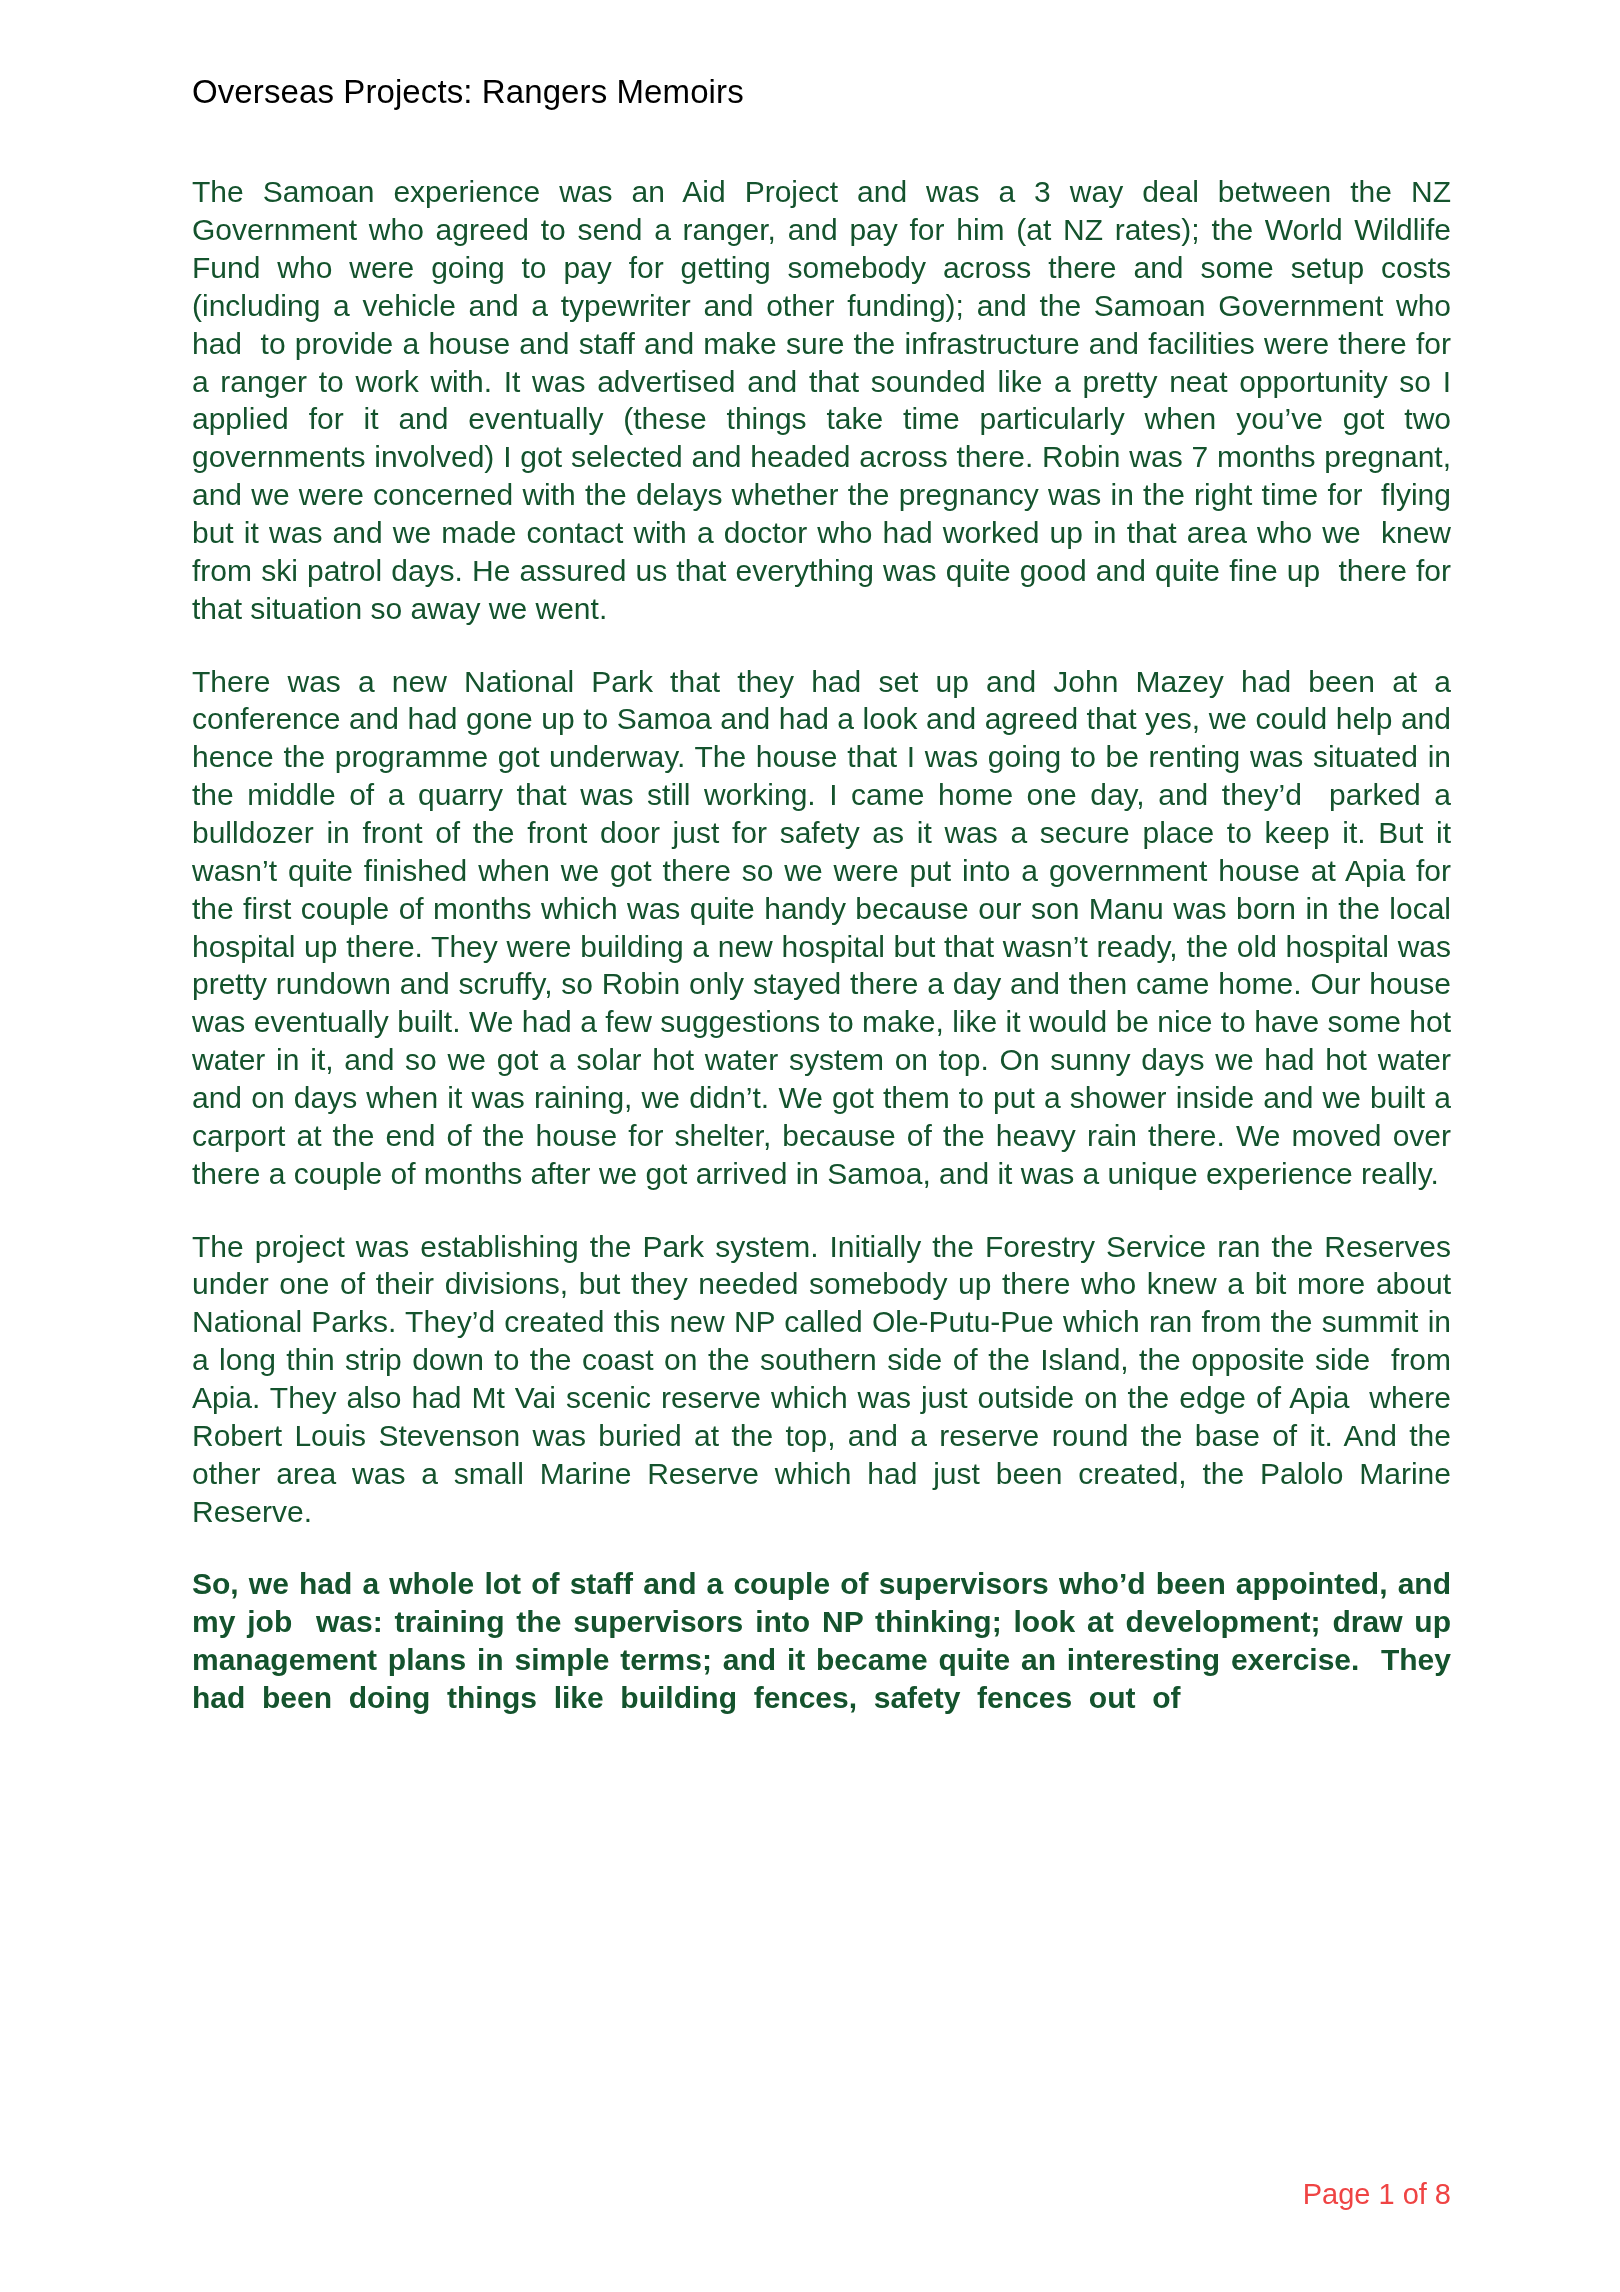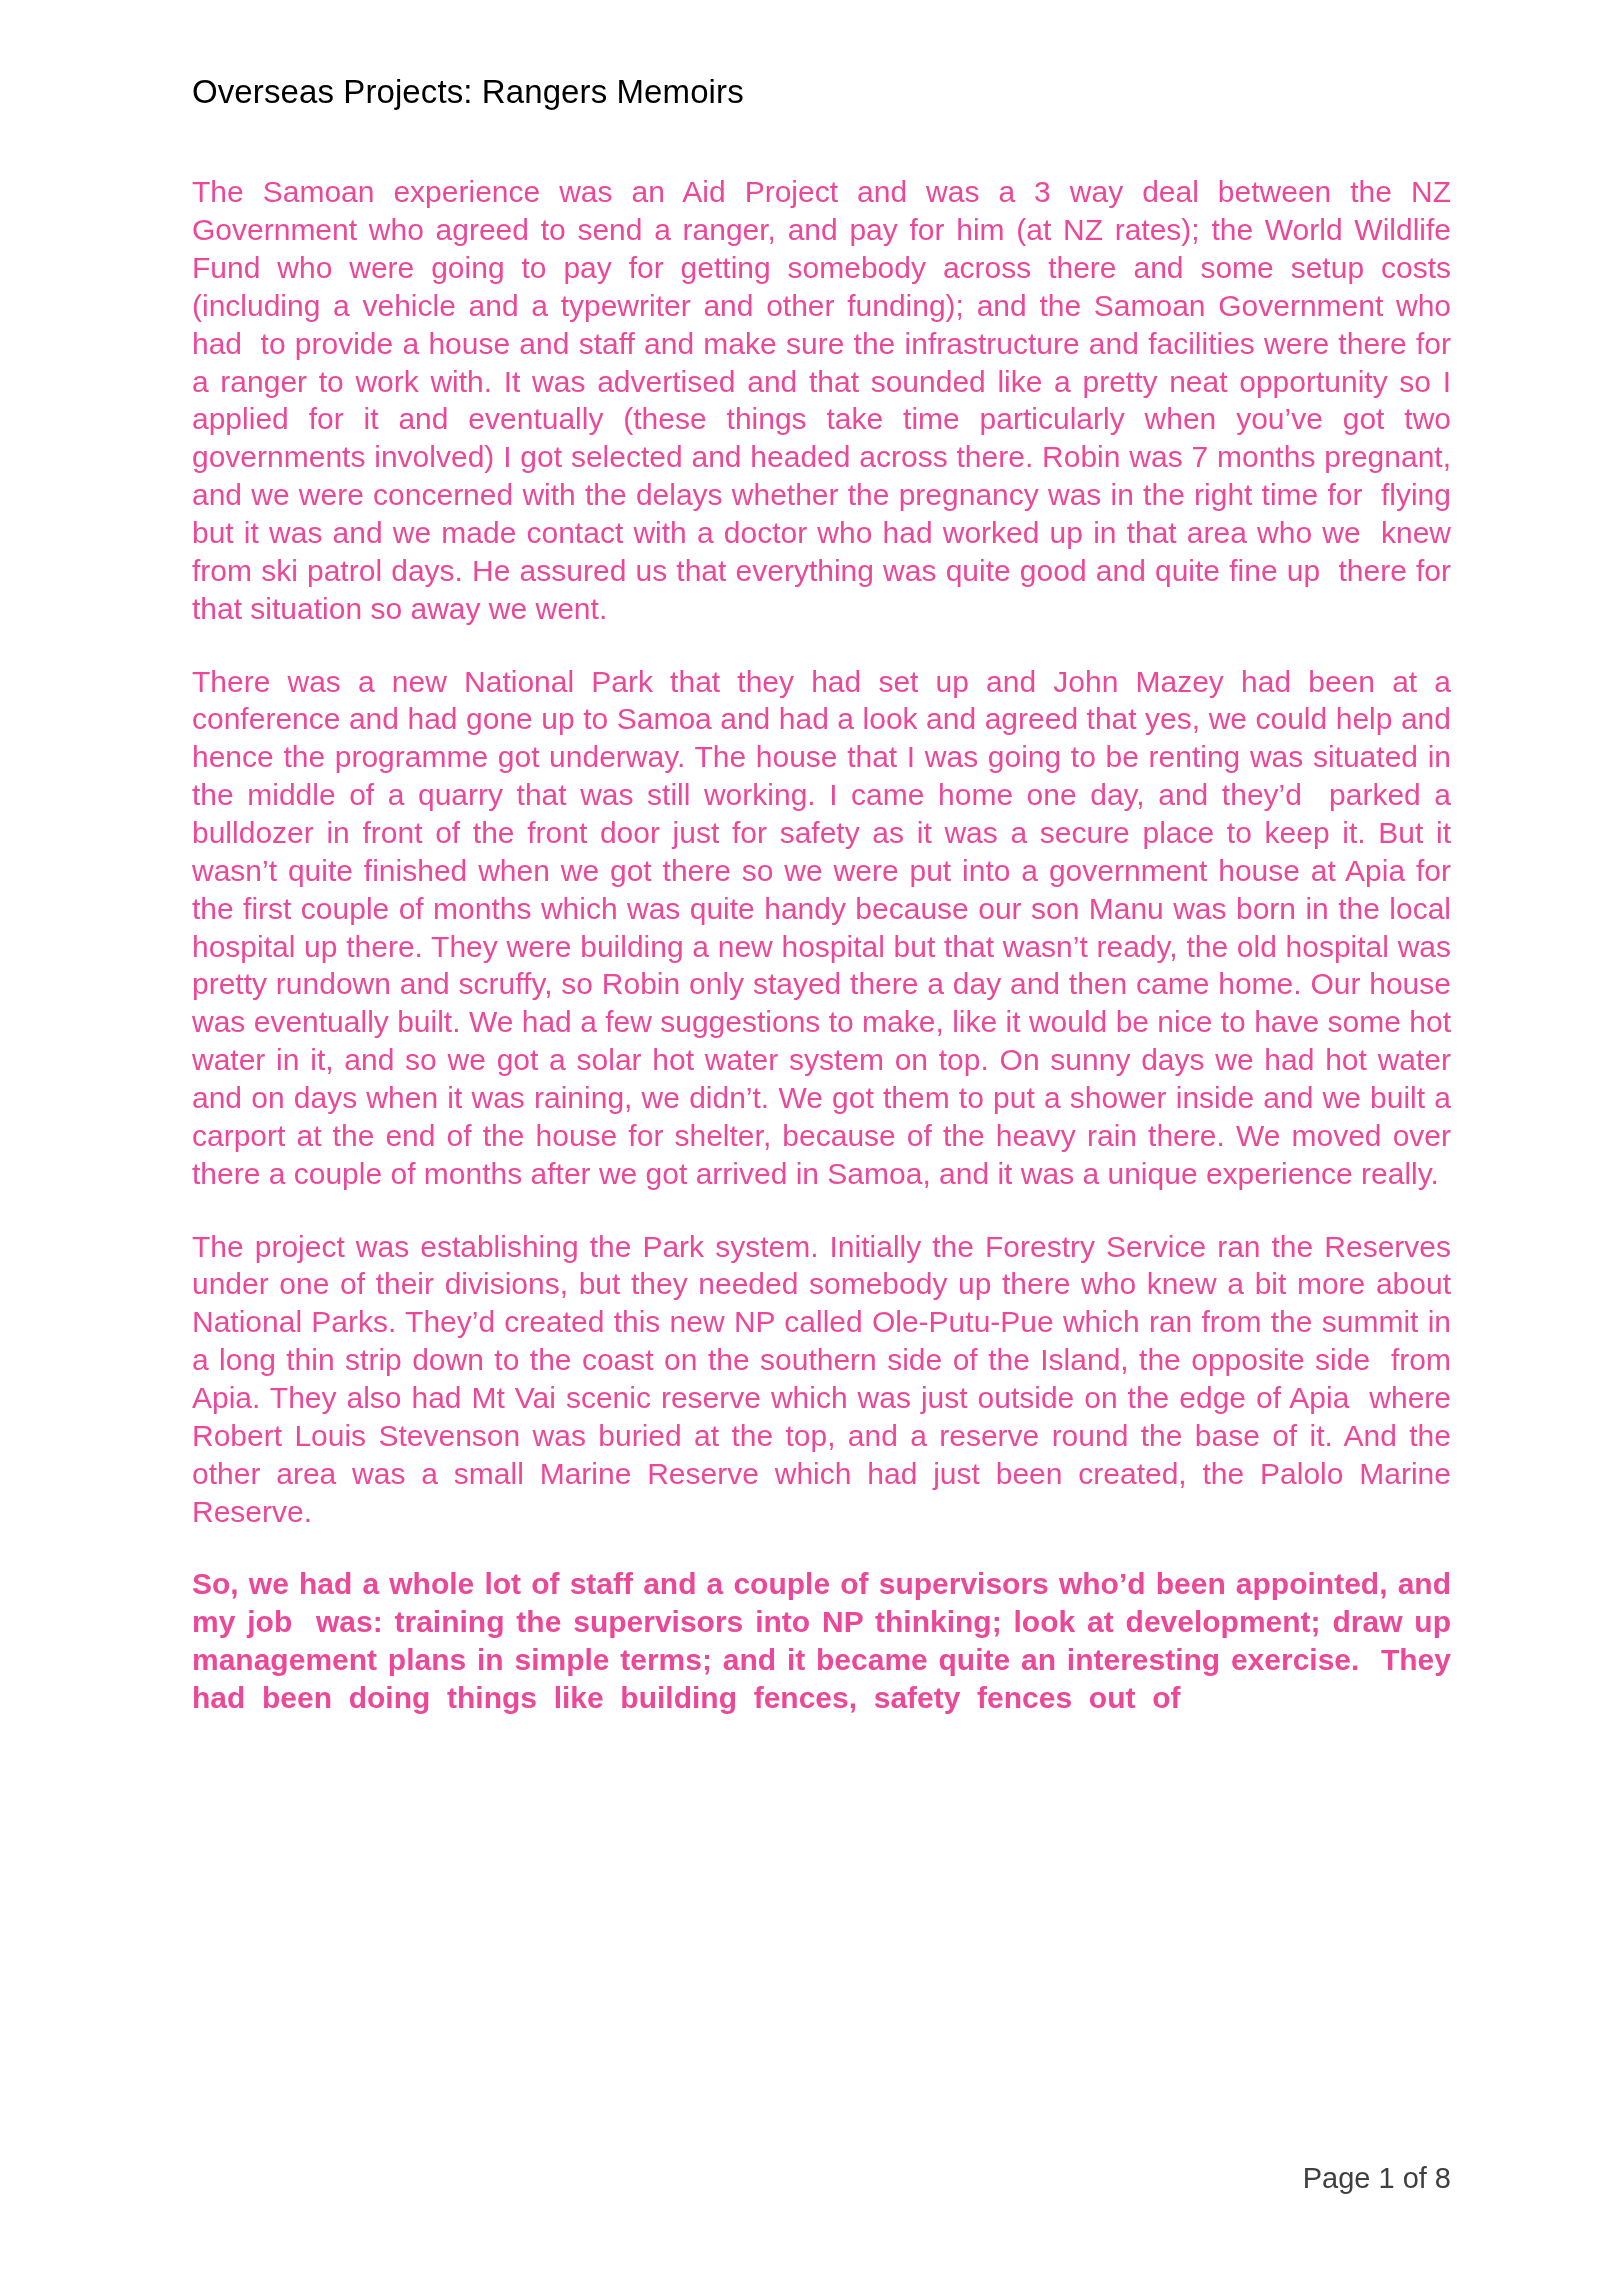--- a/index.html
+++ b/index.html
@@ -35,34 +35,34 @@
     margin: 0 0 51px 0;
     line-height: 1.3;
     white-space: pre;
   }
   .body-block {
     font-size: 30px;
     line-height: 1.262;
     text-align: justify;
     text-justify: inter-word;
     margin: 0 0 35px 0;
-    color: #ec4899;
+    color: #14532d;
     hyphens: none;
     white-space: pre-wrap;
   }
   .body-block:last-of-type {
     margin-bottom: 0;
     font-weight: bold;
   }
   .footer {
     position: absolute;
     right: 169px;
-    bottom: 98px;
+    bottom: 82px;
     font-size: 29px;
-    color: #404040;
+    color: #ef4444;
   }
 </style>
 </head>
 <body>
 
 <div class="page">
 
   <div class="doc-header">Overseas Projects: Rangers Memoirs</div>
 
 

